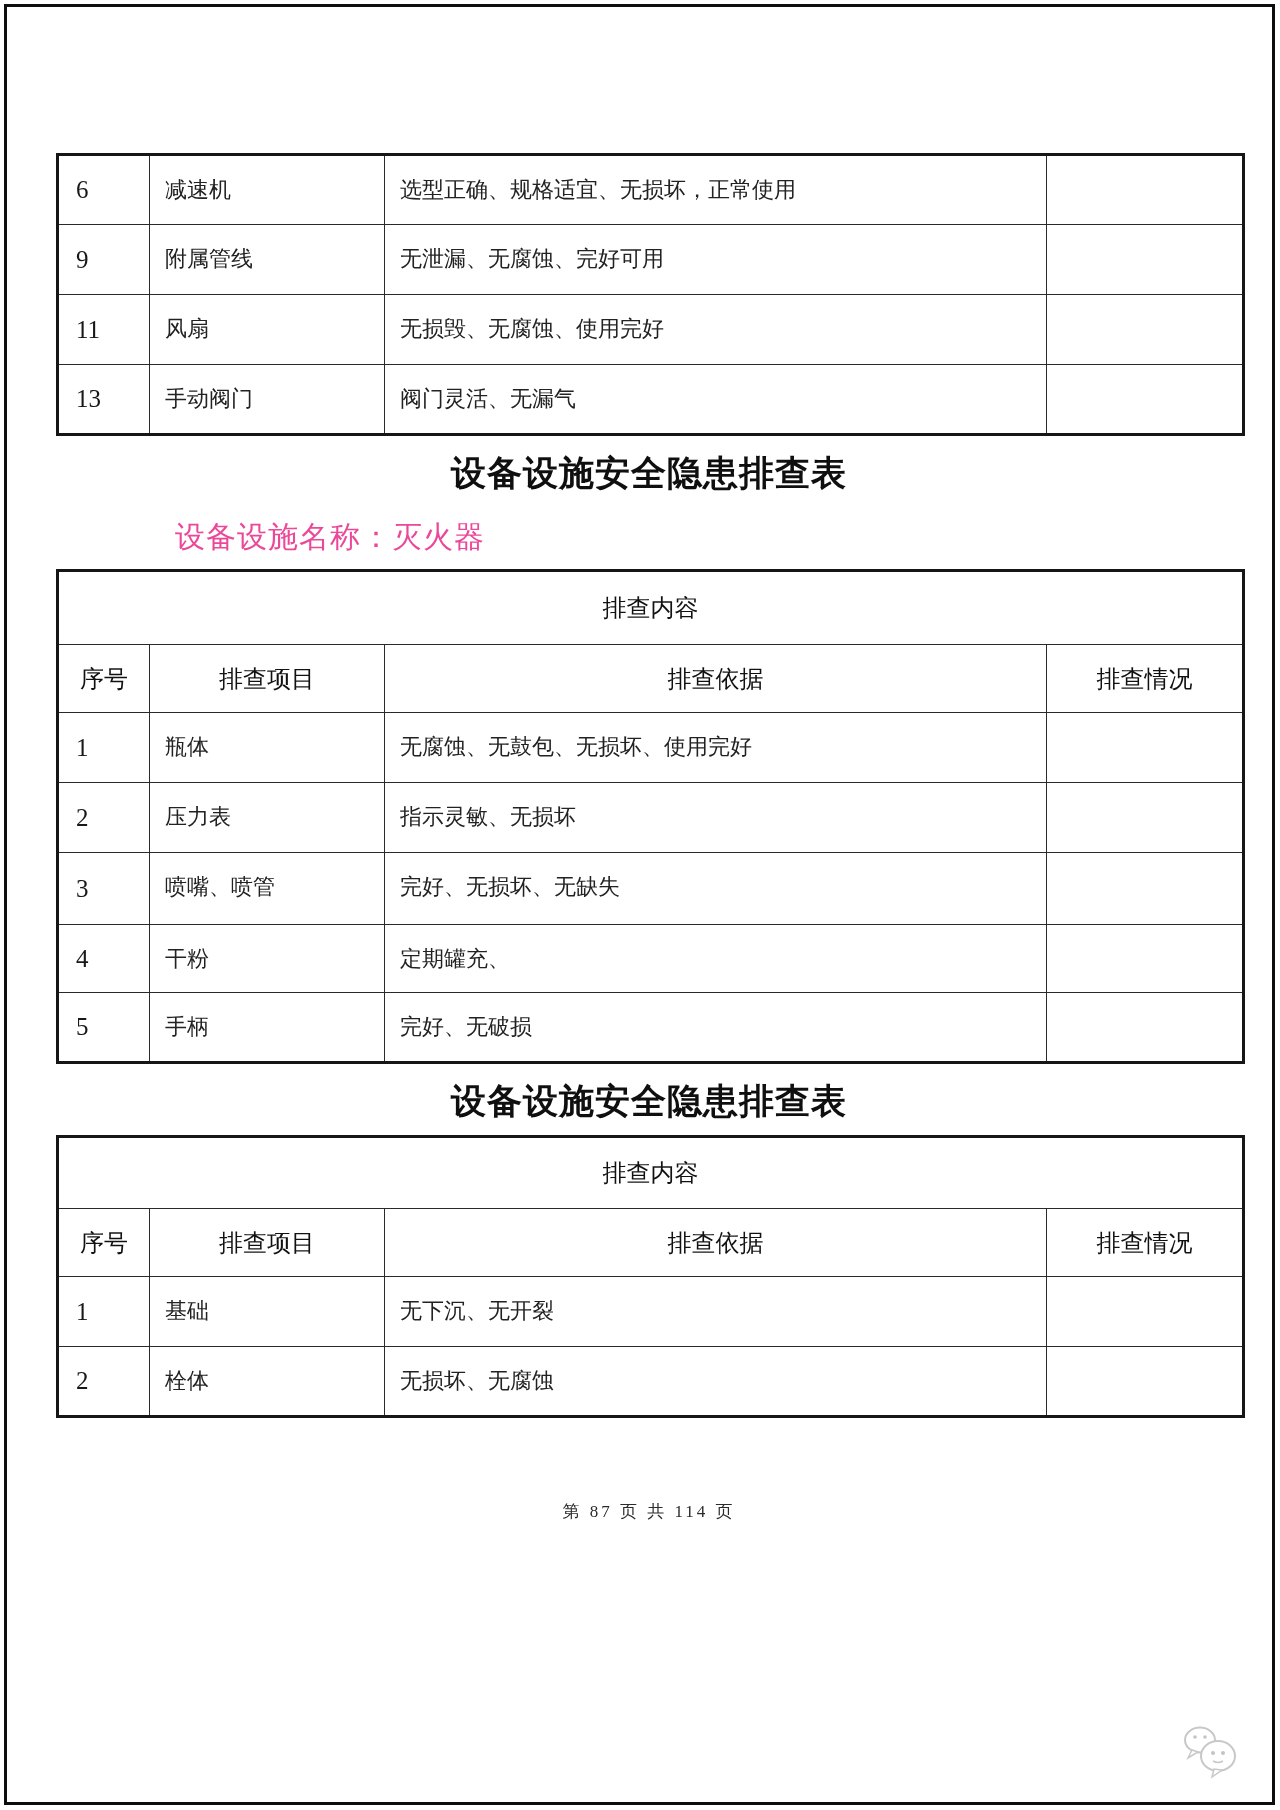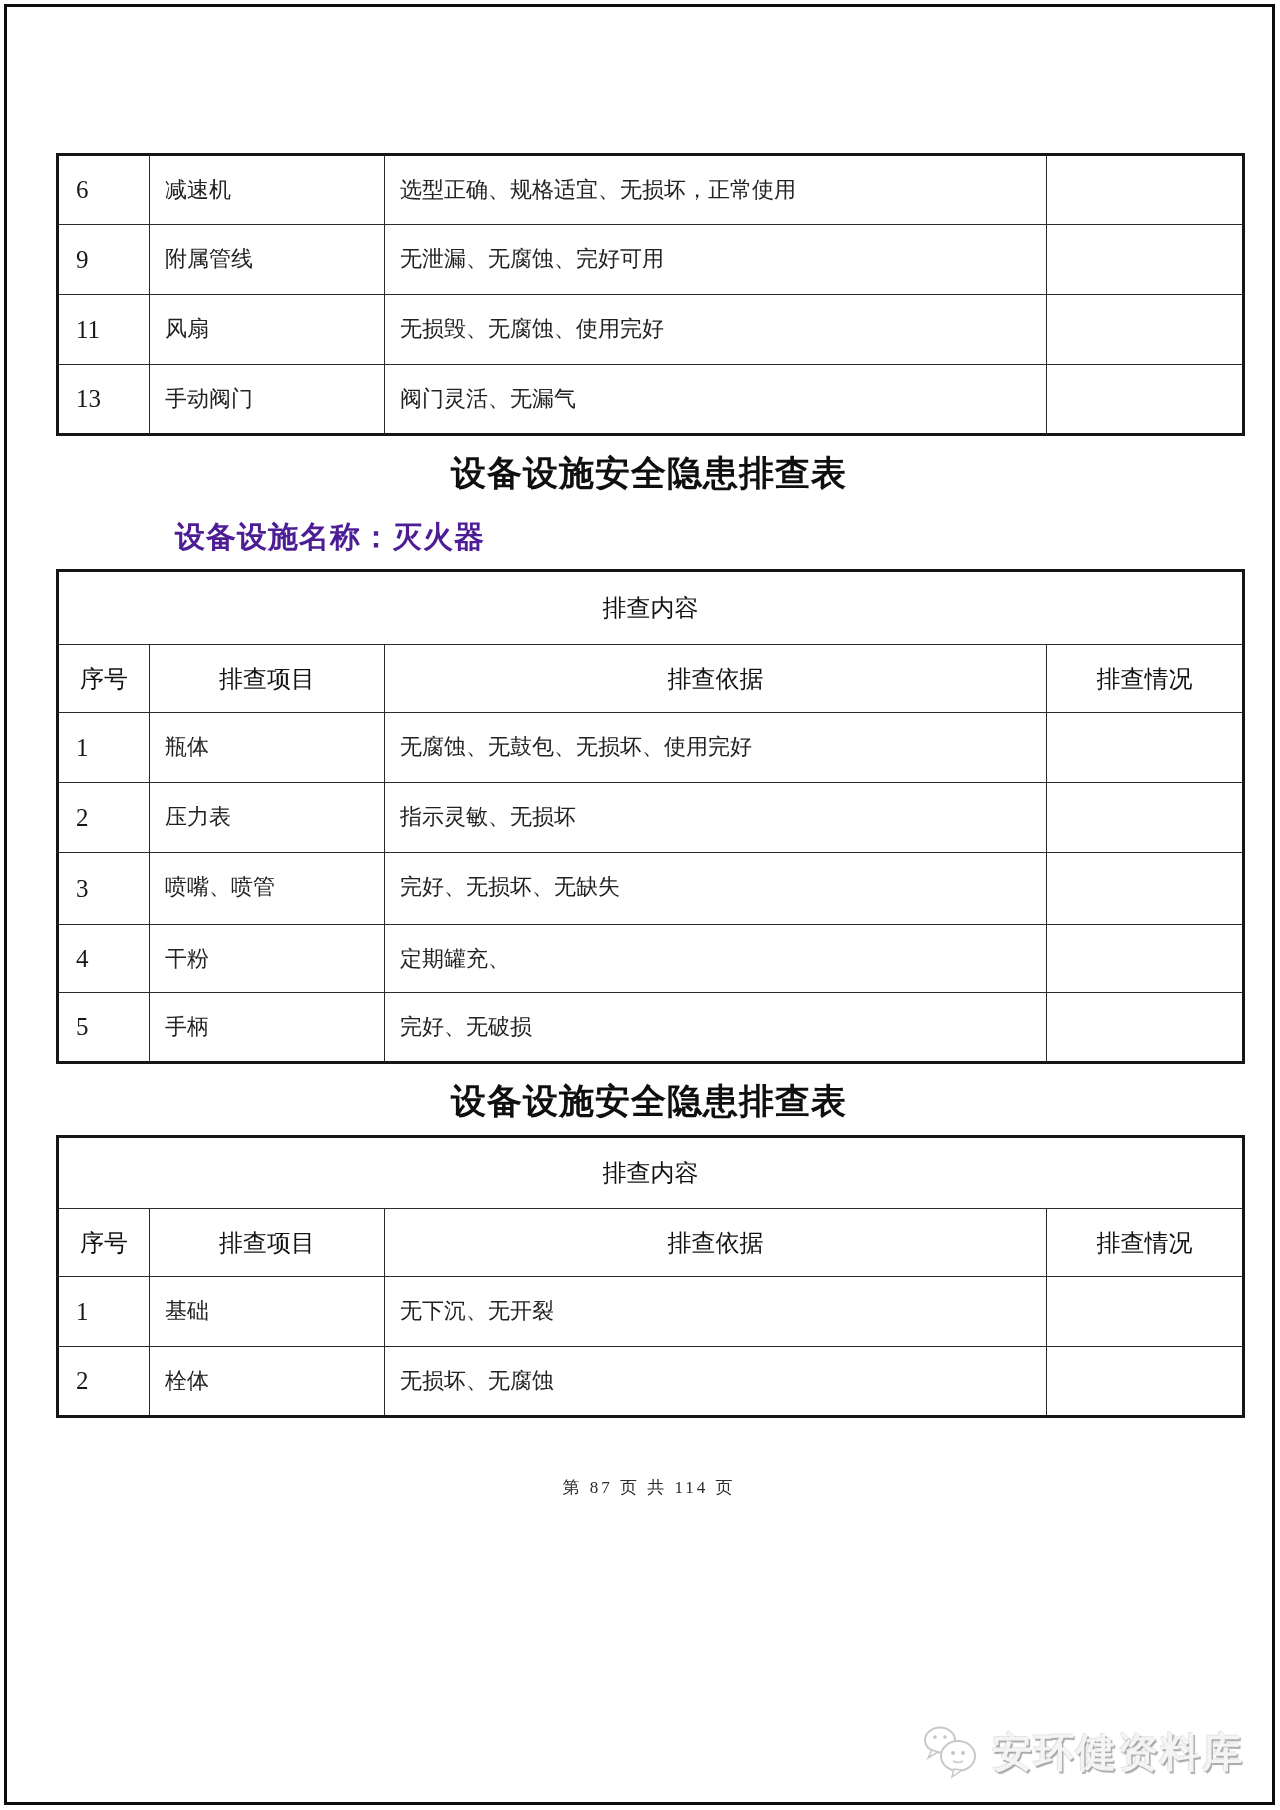--- a/index.html
+++ b/index.html
@@ -87,28 +87,28 @@
     font-weight: bold;
     text-align: center;
     color: #0f0f0f;
     letter-spacing: 1px;
   }
   .doc-subtitle {
     margin-top: 22px;
     padding-left: 119px;
     font-size: 30px;
     line-height: 40px;
-    font-weight: bold;
-    color: #4c1d95;
+    font-weight: normal;
+    color: #ec4899;
     letter-spacing: 1px;
   }
   .t2 { margin-top: 12px; }
 
   .footer {
-    margin-top: 58px;
+    margin-top: 82px;
     text-align: center;
     font-size: 17px;
     color: #2b2b2b;
     letter-spacing: 3px;
   }
 
   .watermark {
     position: absolute;
     right: 36px;
     top: 1724px;
@@ -270,15 +270,14 @@
         </g>
         <g fill="#c4c4c4">
           <circle cx="15" cy="13" r="1.8"></circle>
           <circle cx="25" cy="13" r="1.8"></circle>
           <circle cx="33" cy="29" r="2"></circle>
           <circle cx="43" cy="29" r="2"></circle>
         </g>
         <path d="M33 37 q5 3 10 0" stroke="#c8c8c8" stroke-width="1.5" fill="none"></path>
       </svg>
     </span>
-    <span class="watermark-text">安环健资料库</span>
   </div>
 </div>
 
 </body></html>

